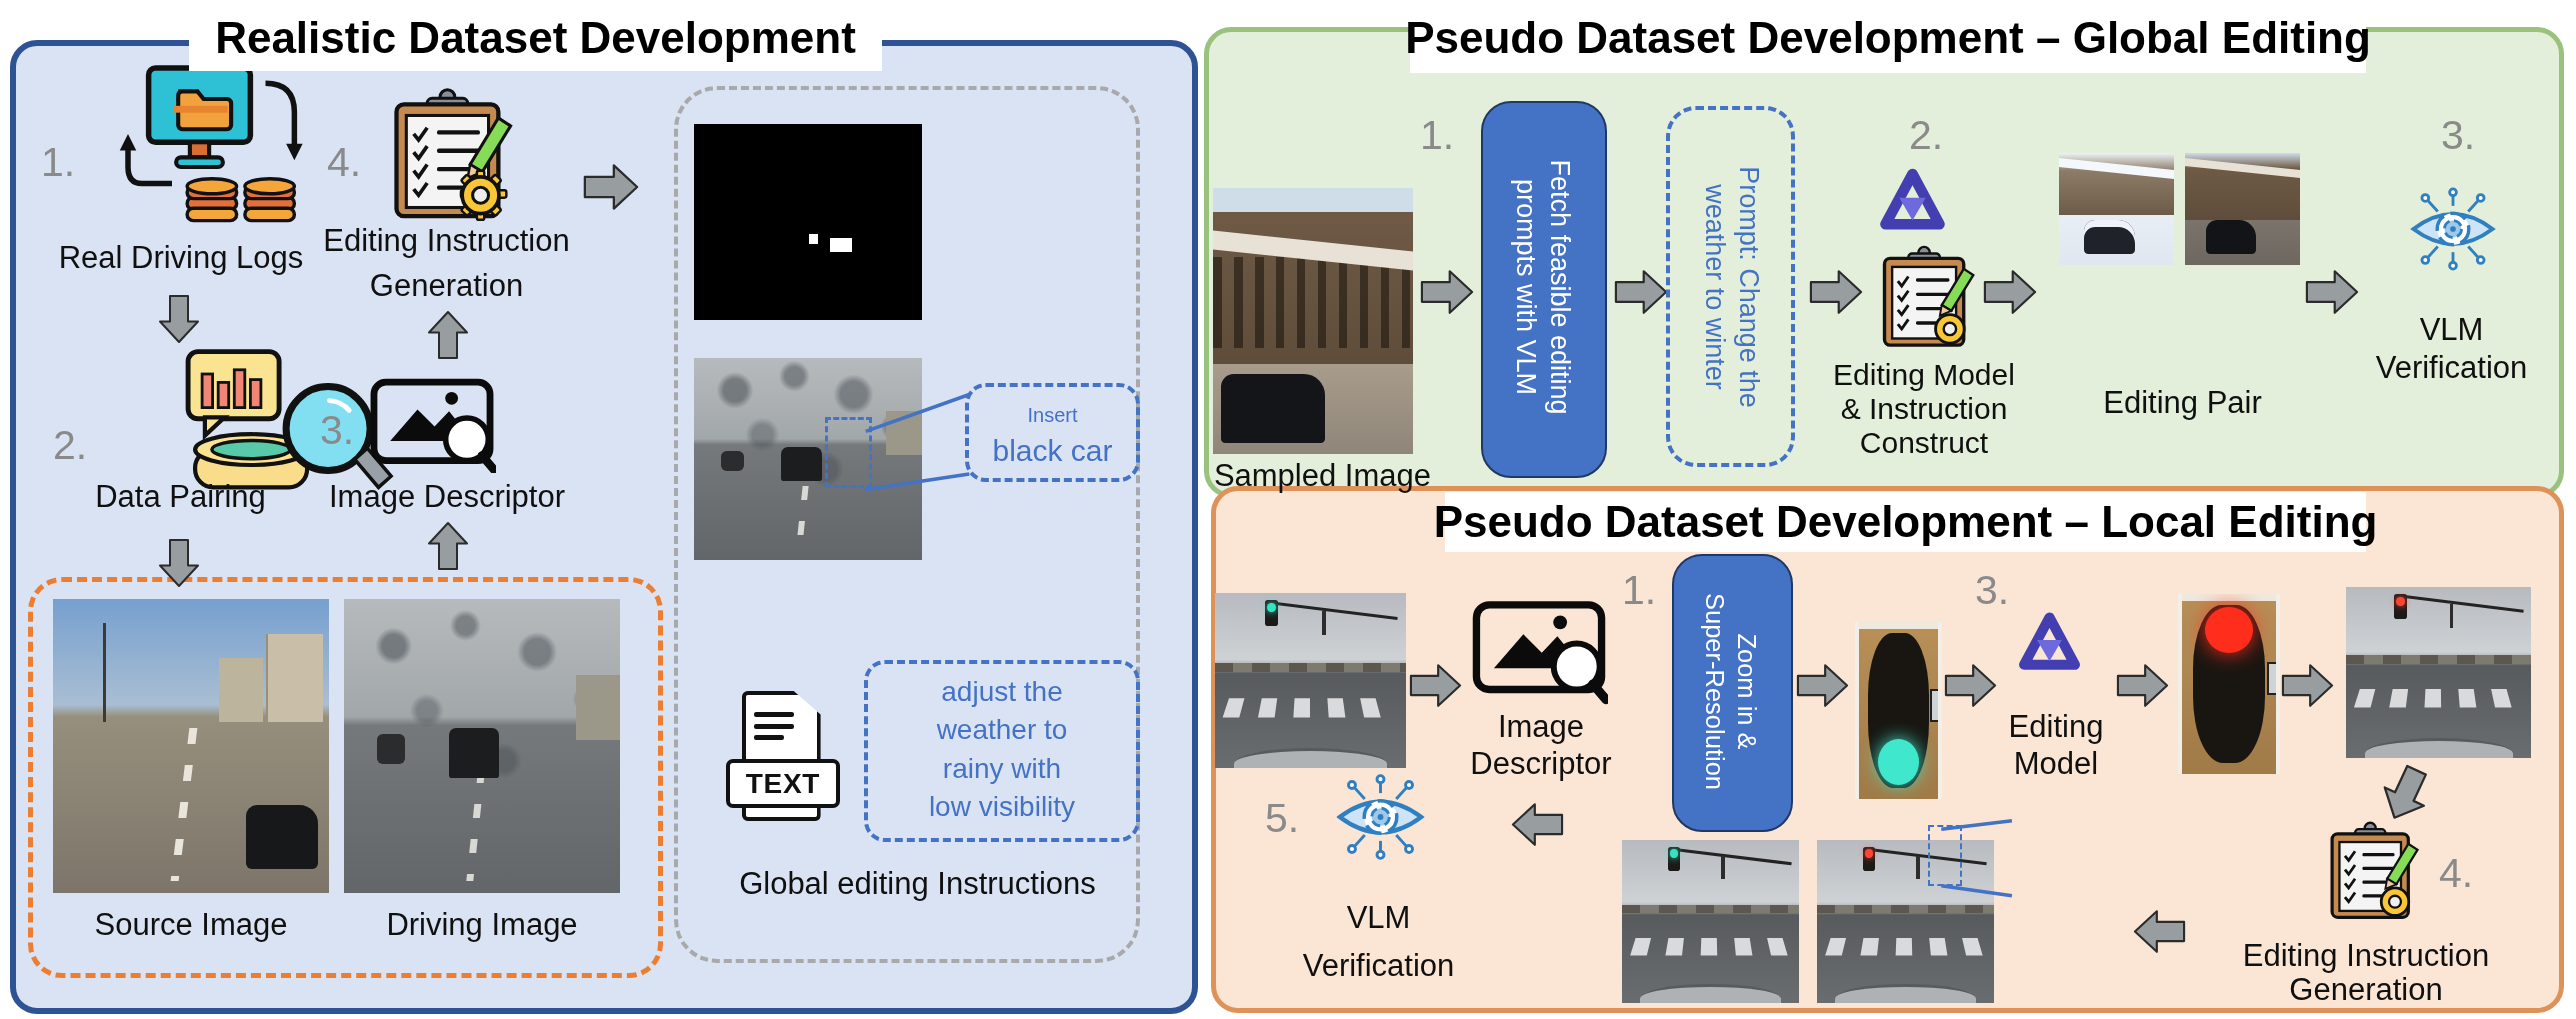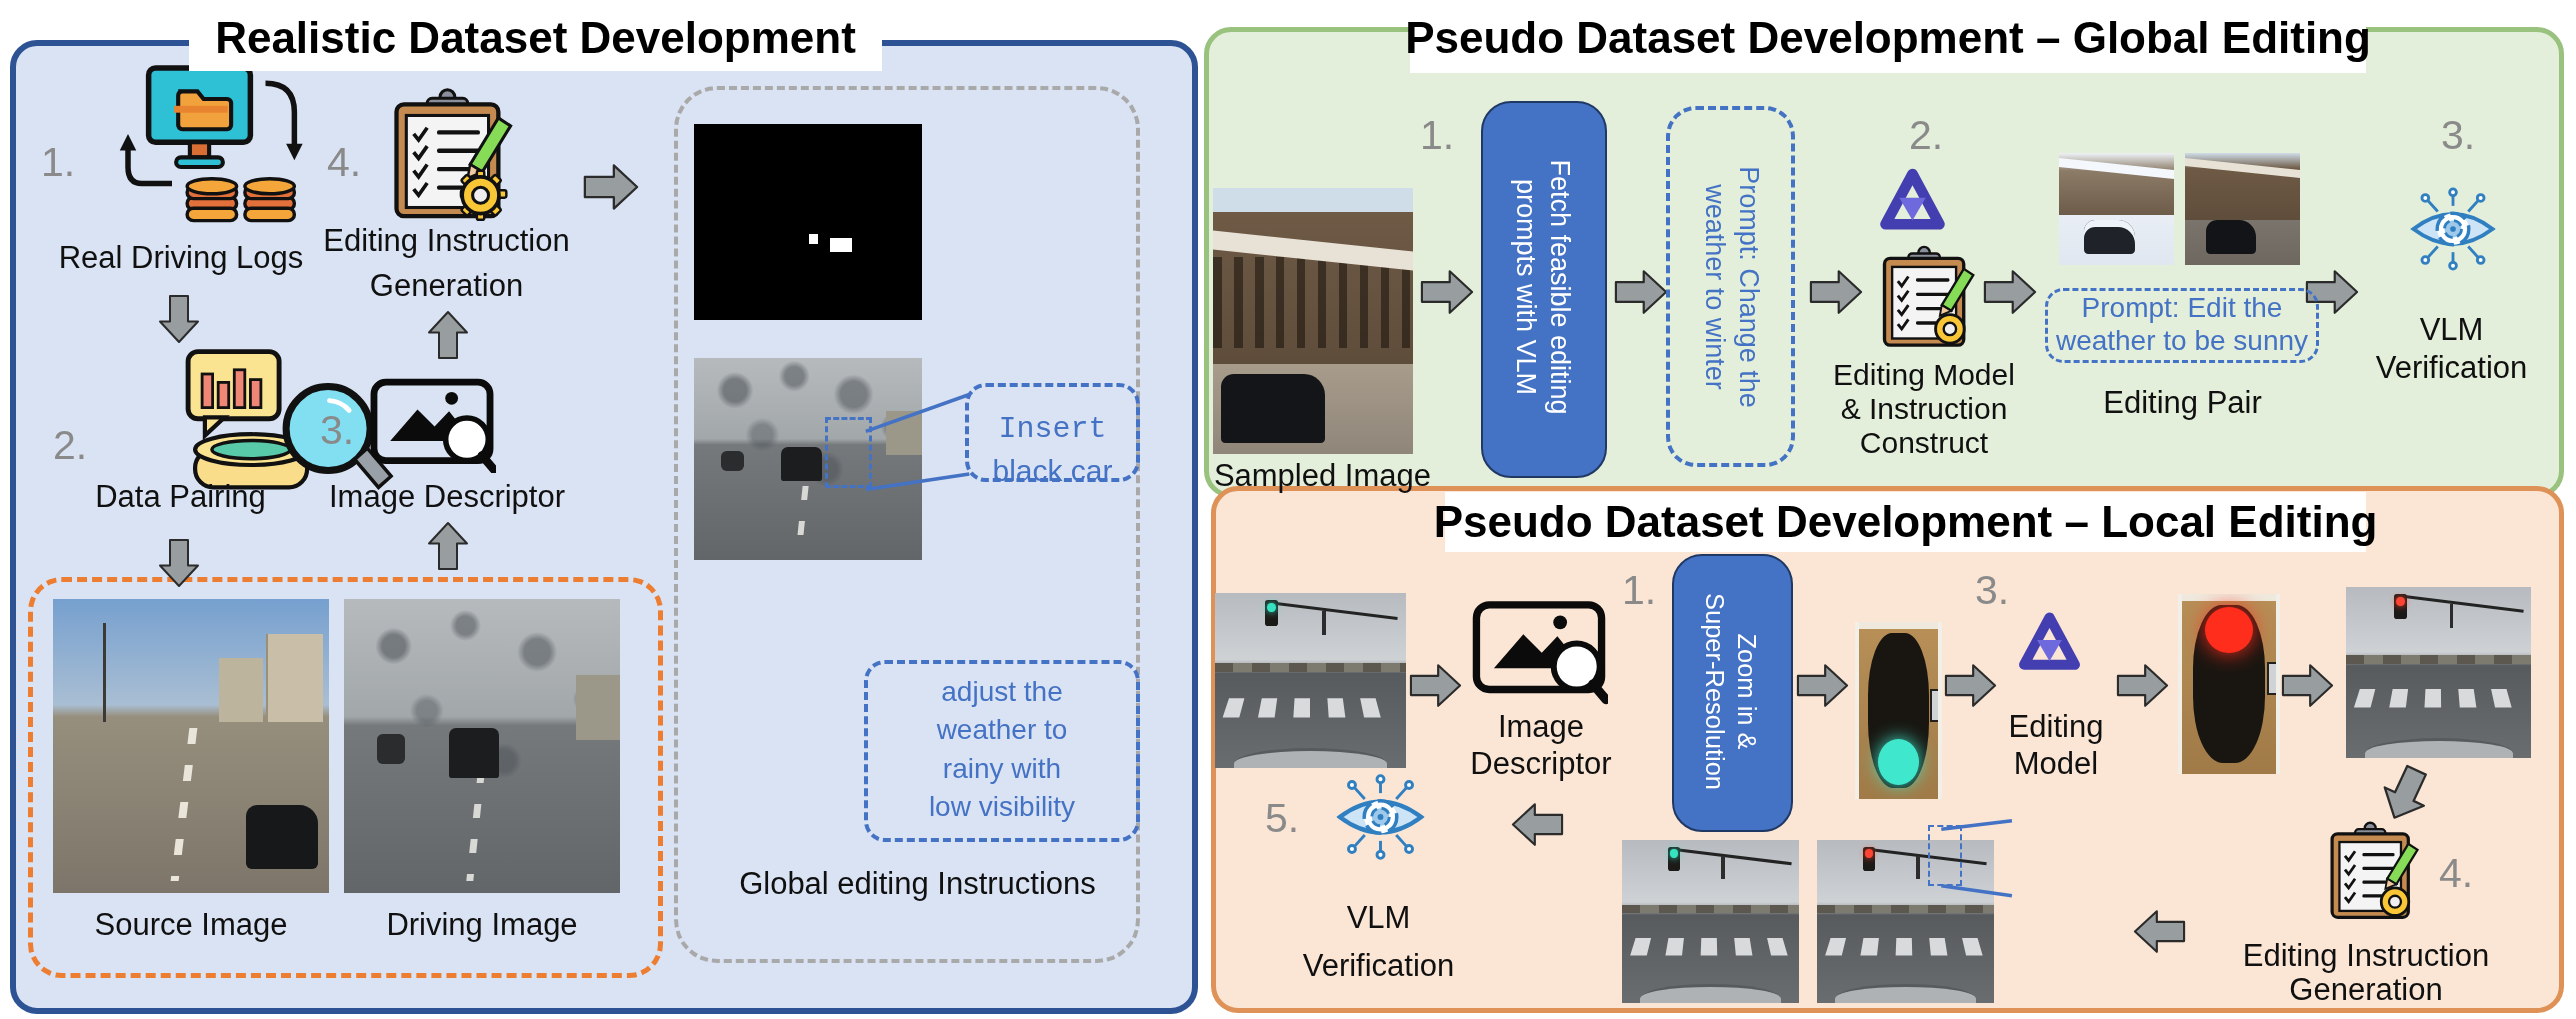--- a/index.html
+++ b/index.html
@@ -260,24 +260,31 @@
       <div class="car"></div>
       <div class="car2"></div>
       <div class="bld"></div>
   </div>
   <div class="bracket" style="left:825px;top:417px;width:41px;height:65px;"></div>
   <svg class="linesvg" style="left:836px;top:383px;" width="156" height="135" viewBox="0 0 220 190">
     <line x1="42" y1="68" x2="188" y2="16"></line>
       <line x1="42" y1="150" x2="188" y2="128"></line>
   </svg>
   <div class="bdash" style="left:965px;top:383px;width:167px;height:91px;">
-    <div class="btxt" style="margin-top:22px;font-size:30px;font-family:Liberation Mono, monospace;">Insert</div>
+    <div class="btxt" style="margin-top:15px;font-size:20px;">Insert</div>
     <div class="btxt" style="font-size:30px;">black car</div>
   </div>
 
+  <div class="textdoc" style="left:726px;top:691px;width:106px;height:131px;">
+    <div class="doc"></div>
+    <div class="ln" style="top:21px;"></div>
+      <div class="ln" style="top:33px;"></div>
+      <div class="ln" style="top:44px;width:30px;"></div>
+    <div class="banner">TEXT</div>
+  </div>
   <div class="bdash" style="left:864px;top:660px;width:268px;height:174px;">
     <div class="btxt" style="margin-top:8.5px;">adjust the</div>
     <div class="btxt">weather to</div>
     <div class="btxt">rainy with</div>
     <div class="btxt">low visibility</div>
   </div>
   <div class="lbl" style="left:687px;top:867px;width:461px;">Global editing Instructions</div>
 
   <div id="global-panel" class="panel"></div>
   <div class="title" style="left:1410px;top:3.5px;width:956px;height:69px;">Pseudo Dataset Development – Global Editing</div>
@@ -361,24 +368,20 @@
       </svg>
   </div>
 
   <div class="photo ph-snowy" style="left:2059px;top:153px;width:115px;height:112px;">
     <div class="roof"></div>
       <div class="car"></div>
   </div>
   <div class="photo ph-pairsun" style="left:2185px;top:153px;width:115px;height:112px;">
     <div class="roof"></div>
       <div class="car"></div>
-  </div>
-  <div class="bdash" style="left:2045px;top:288px;width:268px;height:69px;border-width:3.5px;border-radius:18.4px;">
-    <div class="btxt" style="margin-top:1.4px;line-height:1.15;">Prompt: Edit the</div>
-    <div class="btxt" style="line-height:1.15;">weather to be sunny</div>
   </div>
   <div class="lbl" style="left:2055px;top:386px;width:255px;">Editing Pair</div>
 
   <div class="arrow" style="left:2303px;top:268px;width:58px;height:48px;">
     <svg viewBox="0 0 100 88">
         <polygon points="4,26 55,26 55,6 96,44 55,82 55,62 4,62"></polygon>
       </svg>
   </div>
 
   <div class="num" style="left:2441px;top:112px;">3.</div>

